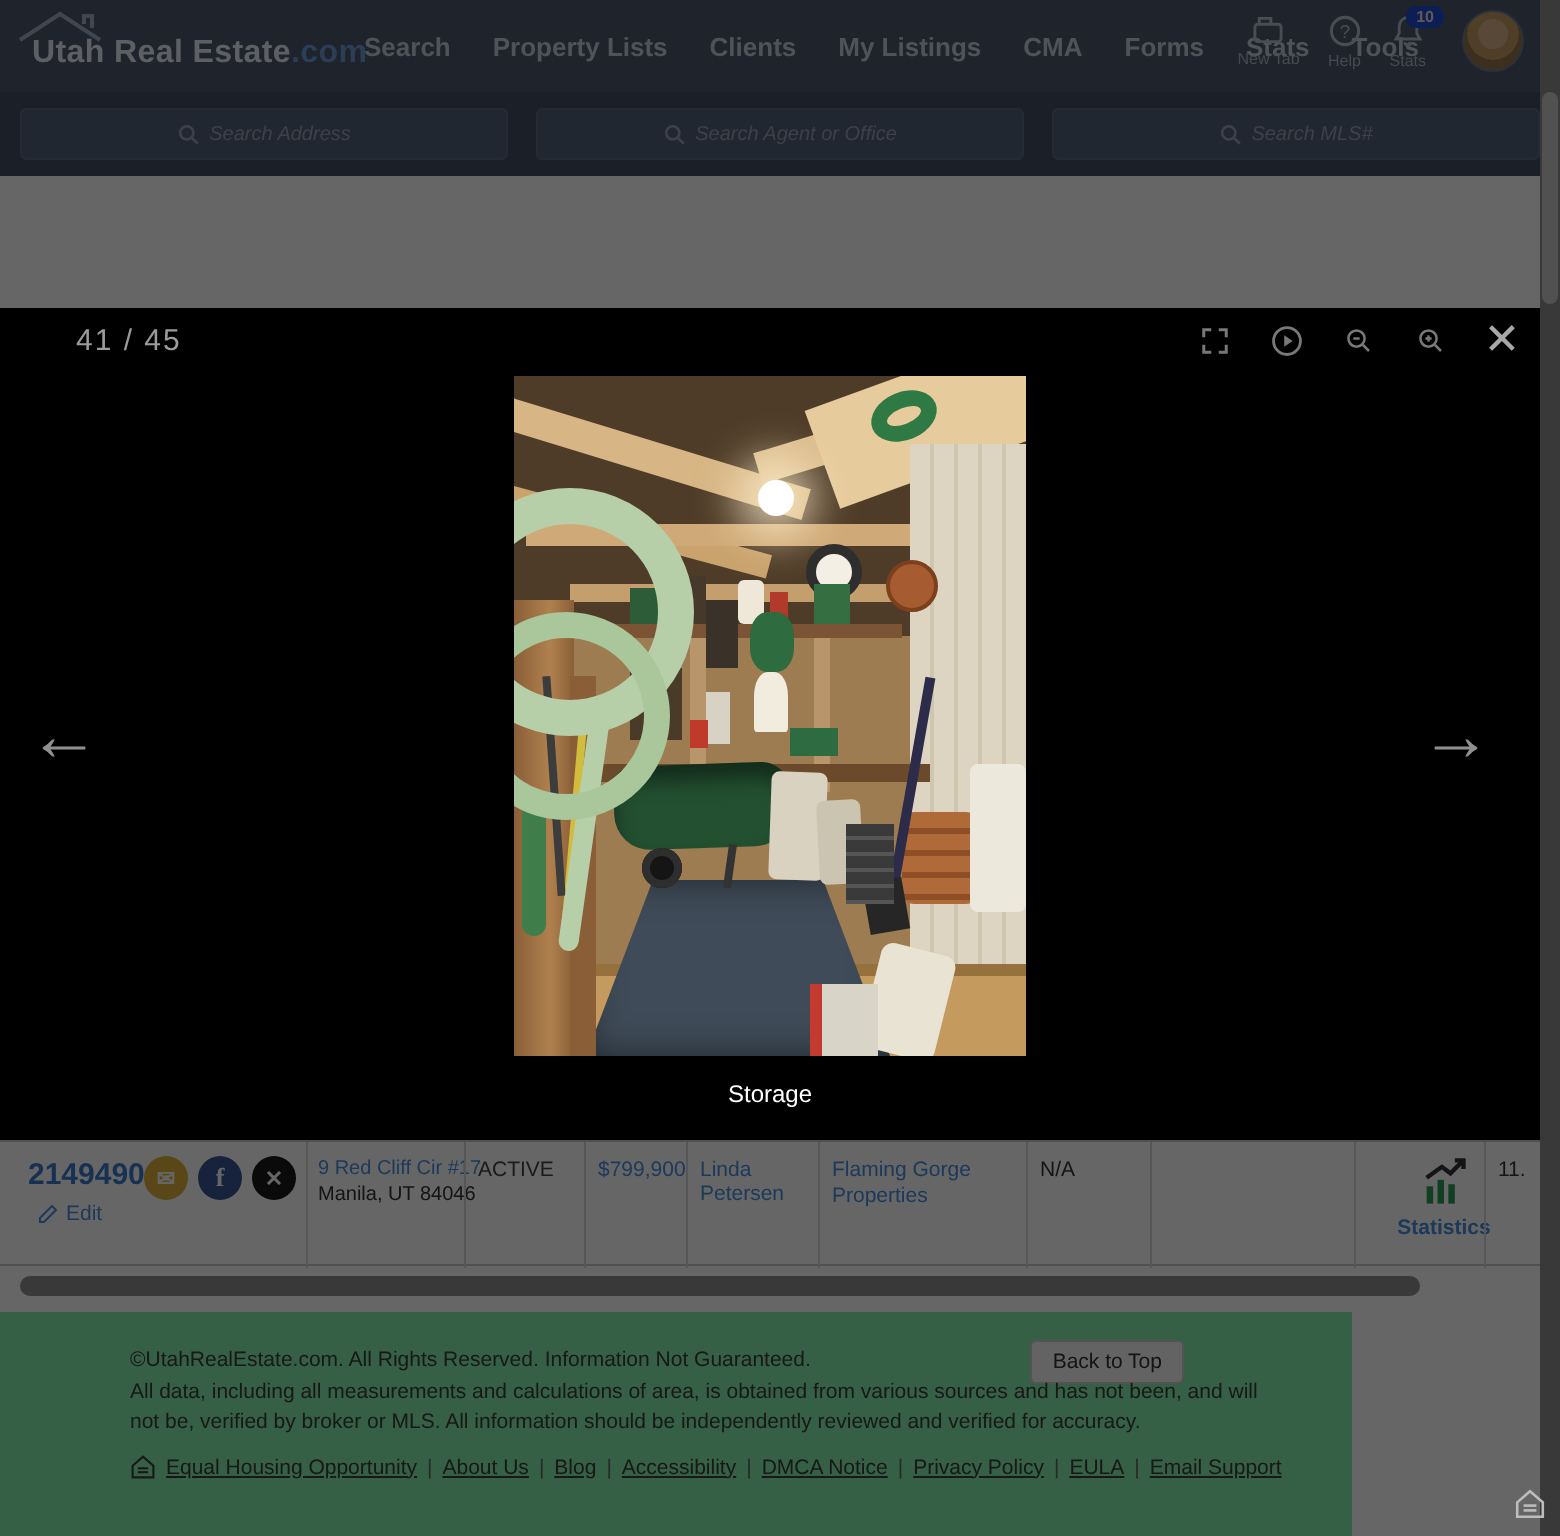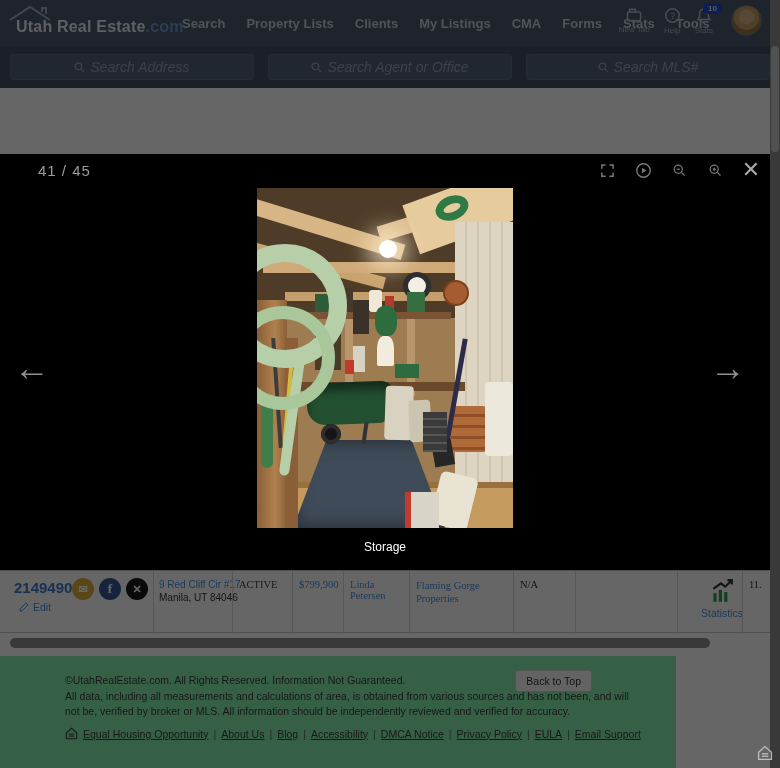--- a/index.html
+++ b/index.html
@@ -23,21 +23,21 @@
     font-size:8px; font-weight:bold; border-radius:8px; padding:1px 5px; }
   .avatar { width:31px; height:31px; border-radius:50%; margin-left:4px; cursor:pointer;
     background:radial-gradient(circle at 50% 38%, #dcb38c 0 32%, #c59d68 33% 55%, #96764c 56% 100%);
     border:1px solid #6e7a8e; }
 
   
   .searchrow { position:absolute; top:46px; left:0; width:780px; height:42px; background:#434f64; z-index:2; }
   .fake-input { position:absolute; top:8px; height:26px; width:244px; background:#53617a;
     border:1px solid #5e6c85; border-radius:3px; display:flex; align-items:center;
     justify-content:center; gap:5px; cursor:text; }
-  .fake-input .ph-txt { font-size:14px; color:#97a2b6;font-style:italic; }
+  .fake-input .ph-txt { font-size:10px; color:#97a2b6;font-style:italic; }
   .fi-1{ left:10px; } .fi-2{ left:268px; } .fi-3{ left:526px; }
 
   
   .vscroll { position:absolute; top:0; right:0; width:10px; height:768px; background:#8f8f8f; z-index:3; }
   .vthumb { position:absolute; top:46px; left:1px; width:8px; height:106px; background:#cacaca; border-radius:4px; }
 
   
   .listing { position:absolute; top:570px; left:0; width:780px; height:63px; background:#fff;
     border-top:1px solid #c9c9c9; border-bottom:1px solid #c9c9c9; z-index:2; font-size:10.5px; }
   .cell { position:absolute; top:0; height:63px; border-left:1px solid #d8d8d8; }
@@ -45,27 +45,27 @@
   .mls-link { position:absolute; left:14px; top:8px; font-size:15px; font-weight:bold; color:#3a7bd0; cursor:pointer; }
   .edit-link { position:absolute; left:18px; top:30px; color:#4a90e2; font-size:10.5px; cursor:pointer;
     display:flex; align-items:center; gap:3px; }
   .share { position:absolute; top:7px; width:22px; height:22px; border-radius:50%; display:flex;
     align-items:center; justify-content:center; color:#fff; font-size:11px; font-weight:bold; cursor:pointer; }
   .share-mail { left:72px; background:#e0b23e; }
   .share-fb   { left:99px; background:#3b5998; font-family:"Liberation Serif", serif; font-size:13px; }
   .share-x    { left:126px; background:#1a1a1a; }
   .addr1 { position:absolute; left:5px; top:8px; color:#4a90e2; font-size:10px; white-space:nowrap; cursor:pointer; }
   .addr2 { position:absolute; left:5px; top:21px; color:#333; font-size:10px; white-space:nowrap; }
-  .cellpad { position:absolute; left:6px; top:8px;font-family:Liberation Serif, serif; }
+  .cellpad { position:absolute; left:6px; top:8px; }
   .c-status { color:#444; }
   .c-price { color:#4a90e2; cursor:pointer; }
   .c-agent, .c-office { color:#4a90e2; cursor:pointer; }
   .c-office { width:88px; line-height:1.25; }
   .c-na { color:#333; }
-  .stats-btn { position:absolute; left:20px; top:8px; width:48px; text-align:center; cursor:pointer; }
+  .stats-btn { position:absolute; left:20px; top:8px; width:48px; text-align:center; cursor:pointer;font-weight:bold; }
   .stats-btn .slbl { color:#4a90e2; font-size:10.5px; margin-top:2px; }
   .c-trunc { color:#333; }
 
   
   .hscroll { position:absolute; top:637px; left:8px; width:758px; height:12px; background:#ffffff;
     border-radius:6px; z-index:2; }
   .hthumb { position:absolute; left:2px; top:1px; width:700px; height:10px; background:#8f8f8f;
     border-radius:5px; cursor:grab; }
 
   

